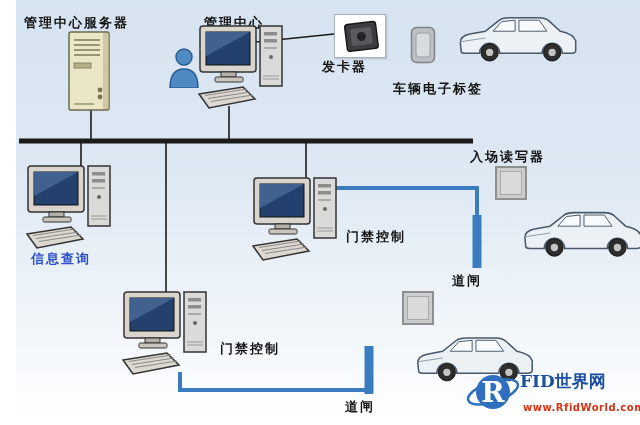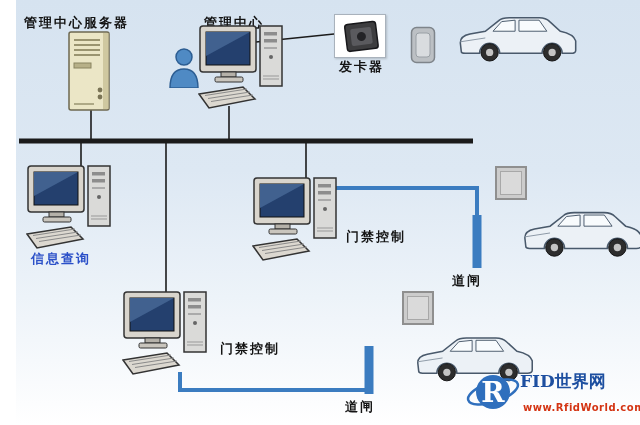--- a/index.html
+++ b/index.html
@@ -117,39 +117,41 @@
     </svg>
   <svg class="icon" style="left:182px;top:24px;width:92px;height:86px">
       <use href="#sym-computer"></use>
     </svg>
 
   <div class="white-box" style="left:318px;top:14px;width:52px;height:44px">
     <svg width="52" height="44">
         <use href="#sym-issuer"></use>
       </svg>
   </div>
-  <div class="label" style="left:323px;top:58px">发卡器</div>
+  <div class="label" style="left:306px;top:58px">发卡器</div>
 
   <svg class="icon" style="left:393px;top:26px;width:28px;height:38px">
       <use href="#sym-tag"></use>
     </svg>
+  <div class="label" style="left:377px;top:80px">车辆电子标签</div>
   <svg class="icon" style="left:438px;top:12px;width:128px;height:50px">
       <use href="#sym-car"></use>
     </svg>
 
   <svg class="icon" style="left:10px;top:164px;width:92px;height:86px">
       <use href="#sym-computer"></use>
     </svg>
   <div class="label blue" style="left:15px;top:250px">信息查询</div>
 
   <svg class="icon" style="left:236px;top:176px;width:92px;height:86px">
       <use href="#sym-computer"></use>
     </svg>
   <div class="label" style="left:330px;top:228px">门禁控制</div>
 
+  <div class="label" style="left:454px;top:148px">入场读写器</div>
   <svg class="icon" style="left:479px;top:166px;width:32px;height:34px">
       <use href="#sym-reader"></use>
     </svg>
   <div class="label" style="left:436px;top:272px">道闸</div>
   <svg class="icon" style="left:504px;top:206px;width:126px;height:52px">
       <use href="#sym-car"></use>
     </svg>
 
   <svg class="icon" style="left:106px;top:290px;width:92px;height:86px">
       <use href="#sym-computer"></use>

